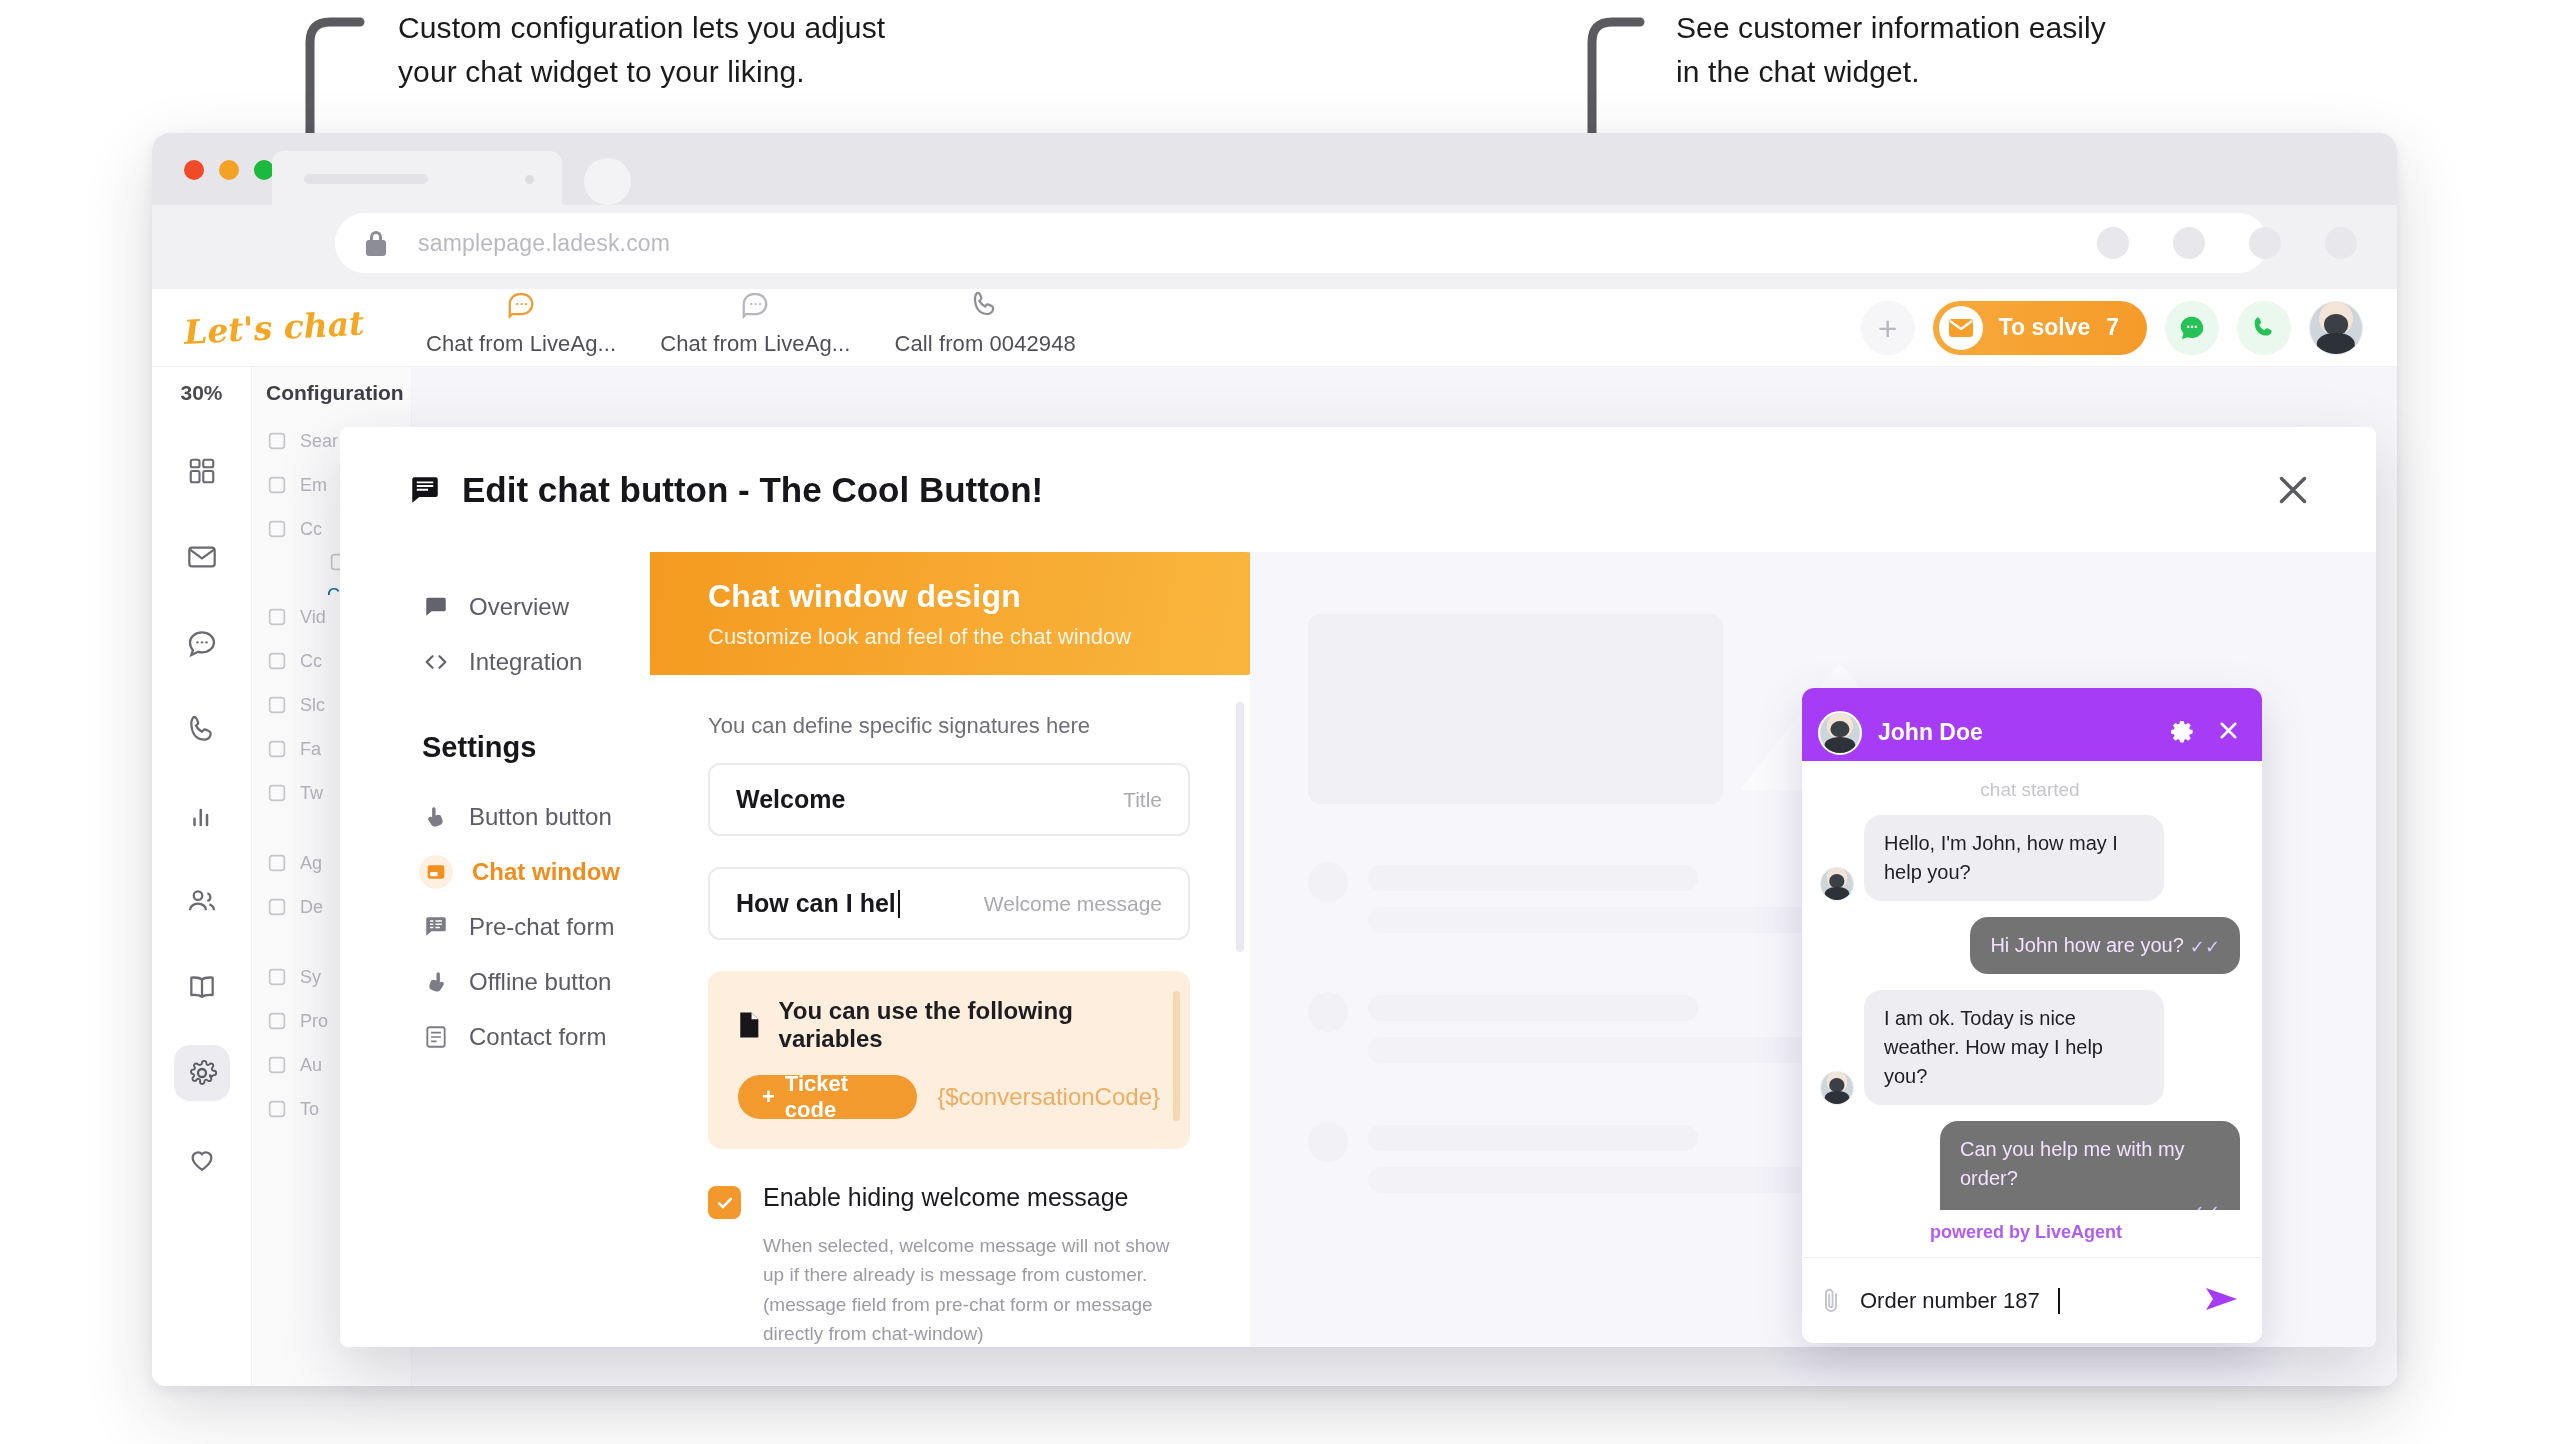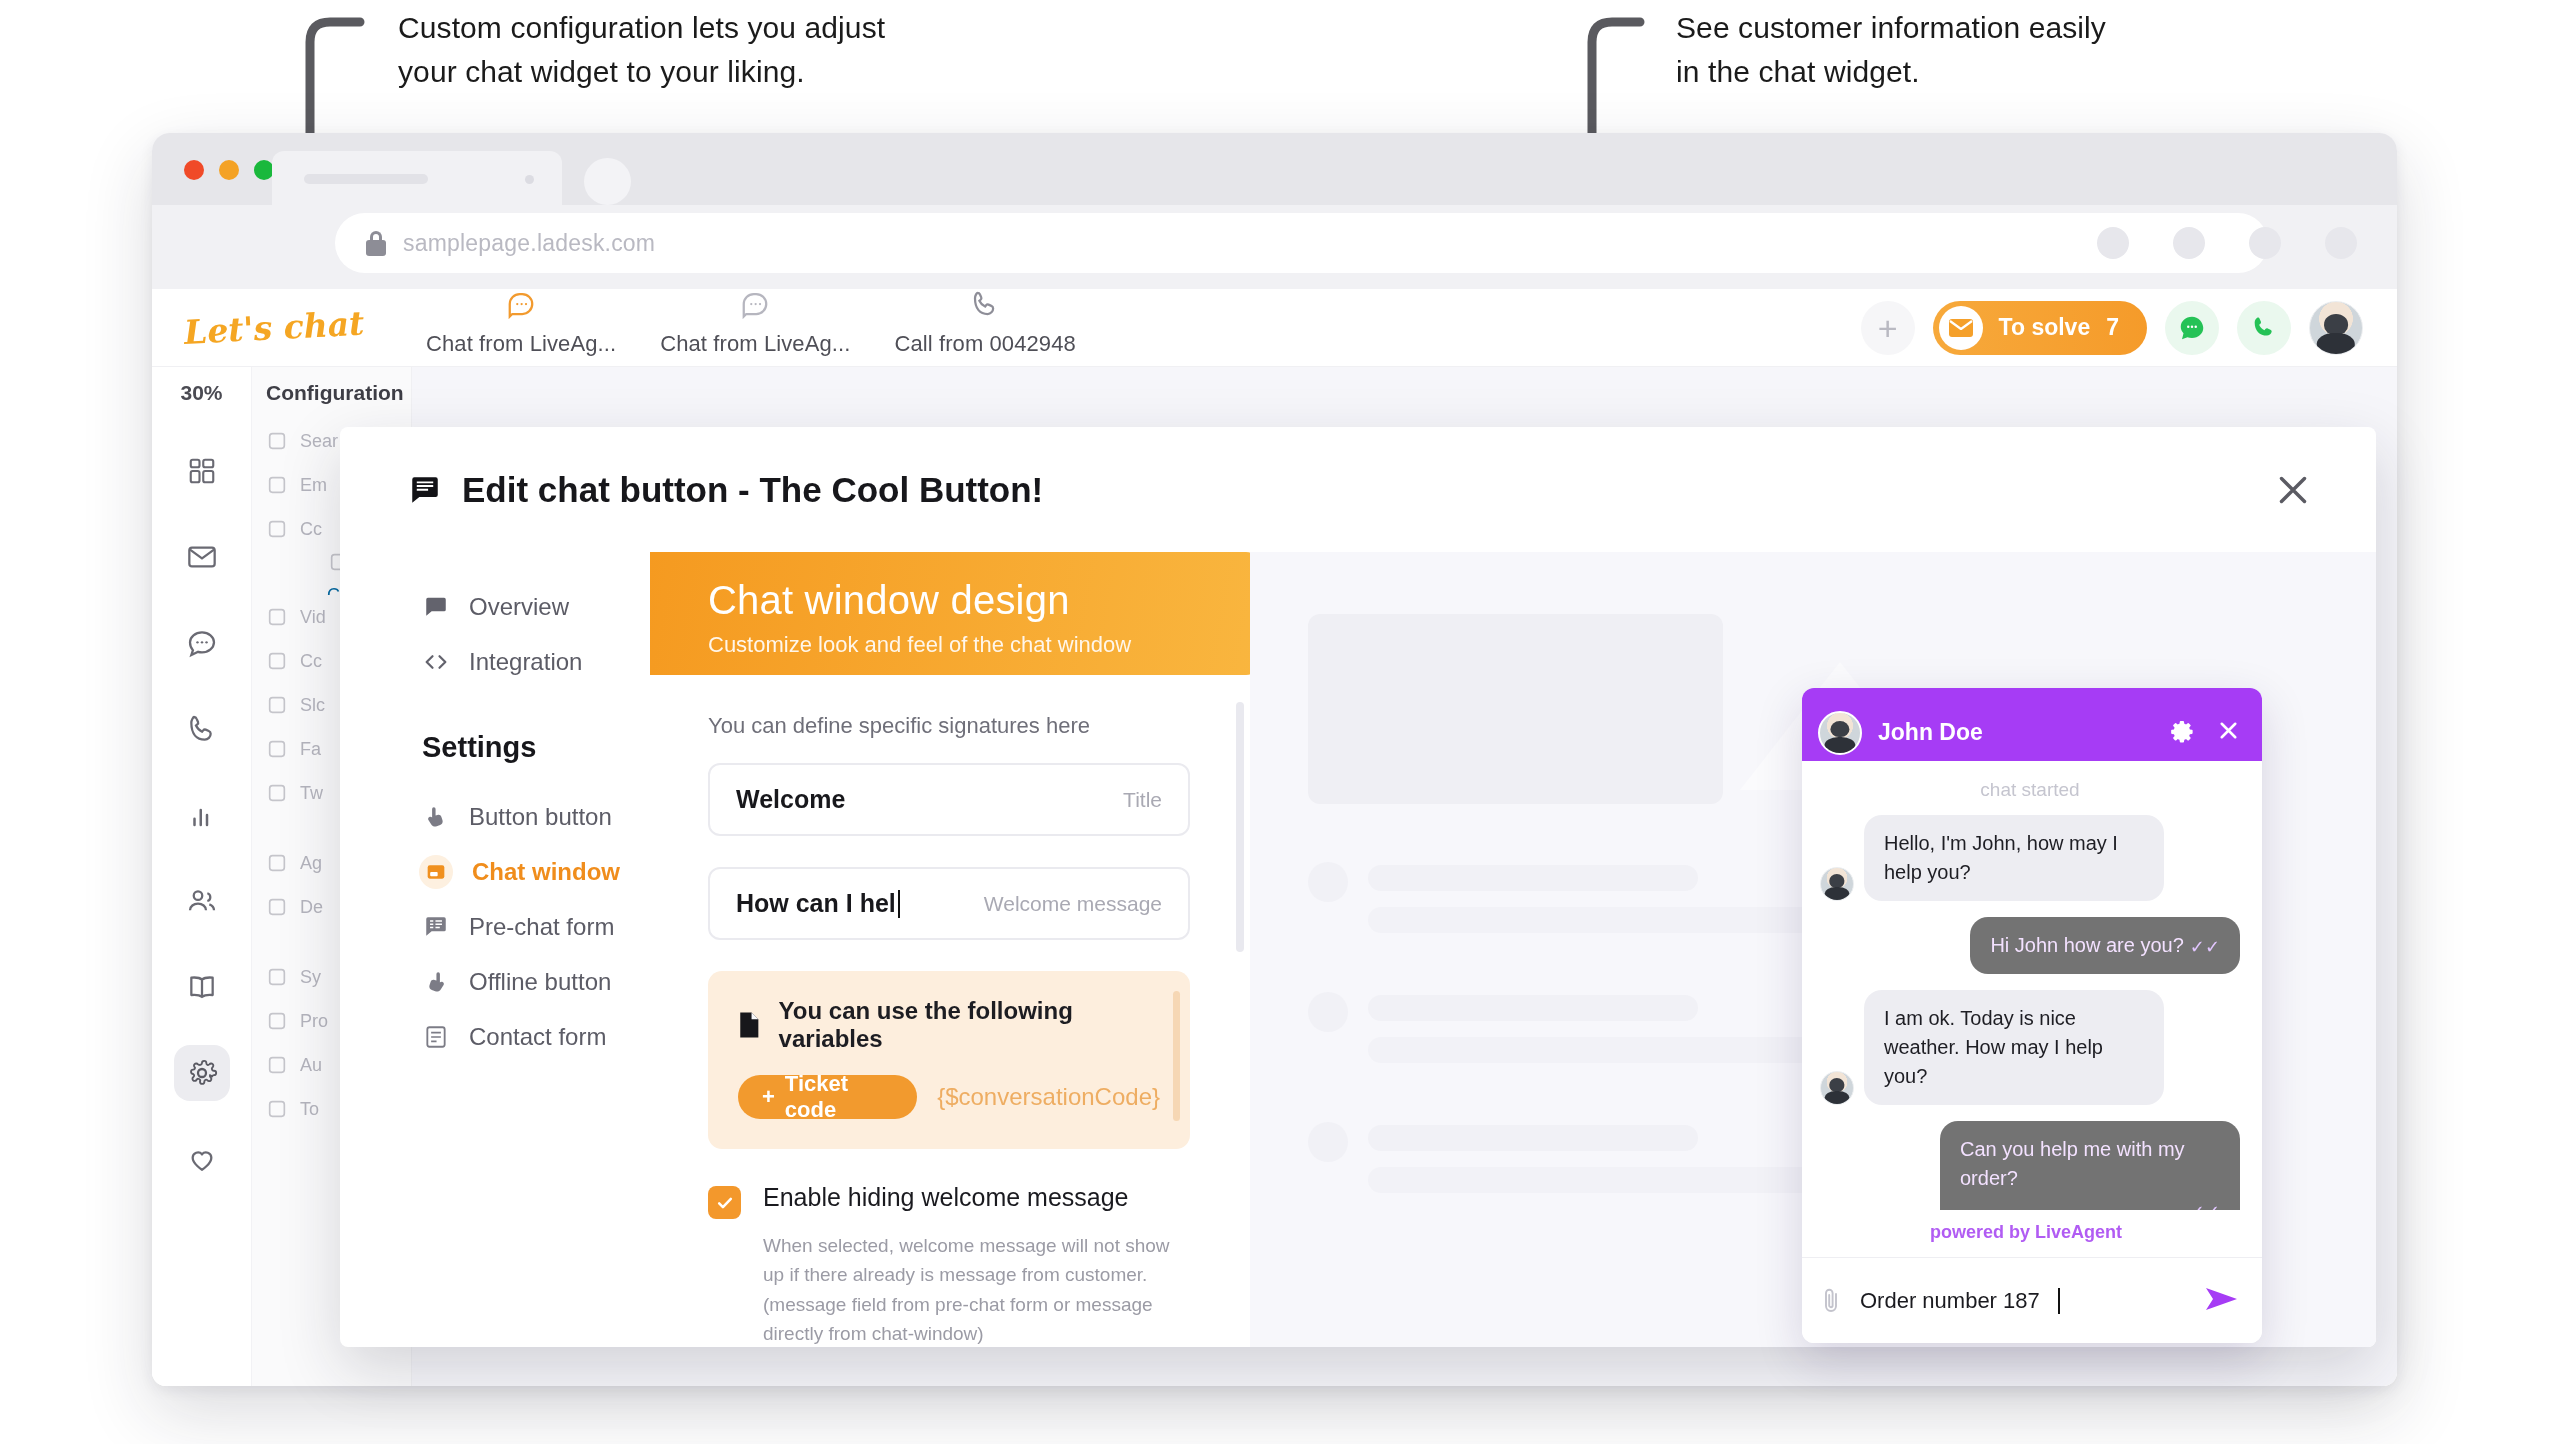--- a/index.html
+++ b/index.html
@@ -59,21 +59,21 @@
     position: absolute; left: 432px; top: 25px;
     width: 47px; height: 47px; border-radius: 50%; background: #f3f3f6;
   }
   .chrome-urlbar {
     position: relative; height: 84px; background: #f1f1f4;
   }
   .urlfield {
     position: absolute; left: 183px; top: 8px;
     width: 1933px; height: 60px;
     background: #ffffff; border-radius: 30px;
-    display: flex; align-items: center; padding-left: 31px; gap: 17px;
+    display: flex; align-items: center; padding-left: 31px; gap: 32px;
   }
   .lock-icon {
     width: 20px; height: 25px; position: relative; flex: none;
   }
   .lock-icon .body { position: absolute; bottom: 0; left: 0; width: 20px; height: 16px; background: #8d8d96; border-radius: 3px; }
   .lock-icon .shackle { position: absolute; top: 0; left: 4px; width: 12px; height: 12px; border: 3.5px solid #8d8d96; border-bottom: none; border-radius: 7px 7px 0 0; }
   .url-text { font-size: 23px; color: #b9b9c2; letter-spacing: .2px; }
   .url-dots { position: absolute; right: 40px; top: 22px; display: flex; gap: 44px; }
   .url-dots i { display: block; width: 32px; height: 32px; border-radius: 50%; background: #e7e7ec; }
   .chrome-bookmarks {
@@ -209,21 +209,21 @@
   .nav-ico { width: 28px; height: 28px; flex: none; display:flex; align-items:center; justify-content:center; }
   .nav-ico.act-badge { background: #fdf0e0; border-radius: 50%; width: 34px; height: 34px; margin-left:-3px;}
   .nav-section { font-size: 29px; font-weight: bold; color: #17171b; margin: 42px 0 26px 0; }
 
   .modal-content { width: 600px; flex: none; position: relative; }
   .panel-head {
     height: 123px; background: linear-gradient(100deg,#f59a20,#f9b63f);
     border-radius: 0 14px 14px 0; padding: 26px 0 0 58px; color:#fff;
     width: 610px;
   }
-  .panel-head h3 { font-size: 40px; font-weight: normal; letter-spacing: .2px; }
+  .panel-head h3 { font-size: 32px; font-weight: bold; letter-spacing: .2px; }
   .panel-head p { font-size: 22px; margin-top: 9px; color: #fff6ea; }
   .panel-form { padding: 38px 60px 0 58px; }
   .form-hint { font-size: 22px; color: #6f6f79; margin-bottom: 24px; }
   .field {
     height: 73px; border: 2px solid #eaeaef; border-radius: 12px;
     display: flex; align-items: center; padding: 0 26px; margin-bottom: 31px;
     background:#fff;
   }
   .field .fval { font-size: 25px; font-weight: bold; color: #18181c; }
   .field .flabel { margin-left: auto; font-size: 21px; color: #a9a9b3; }

